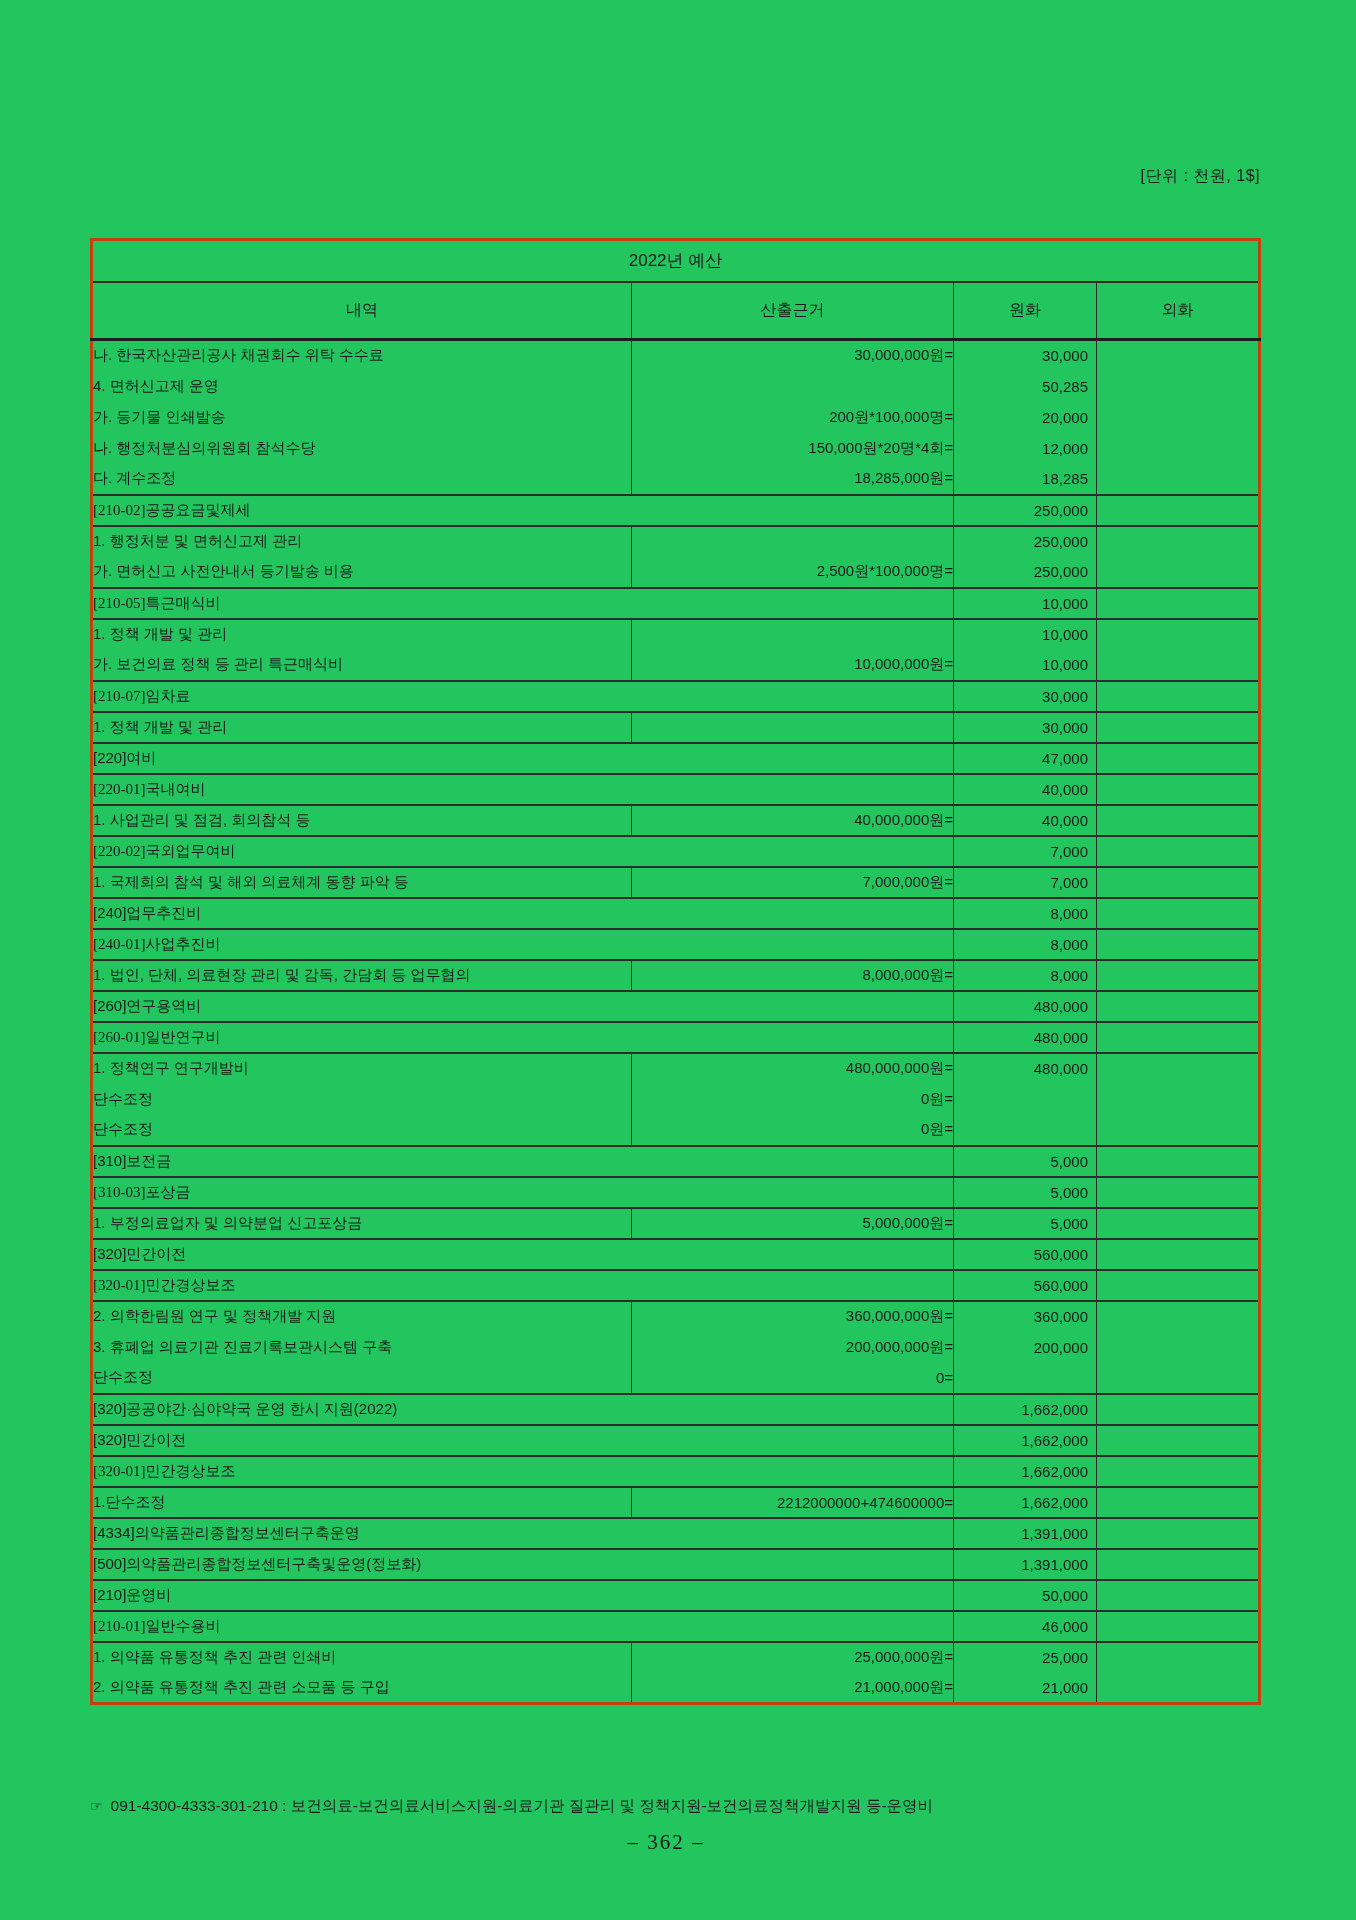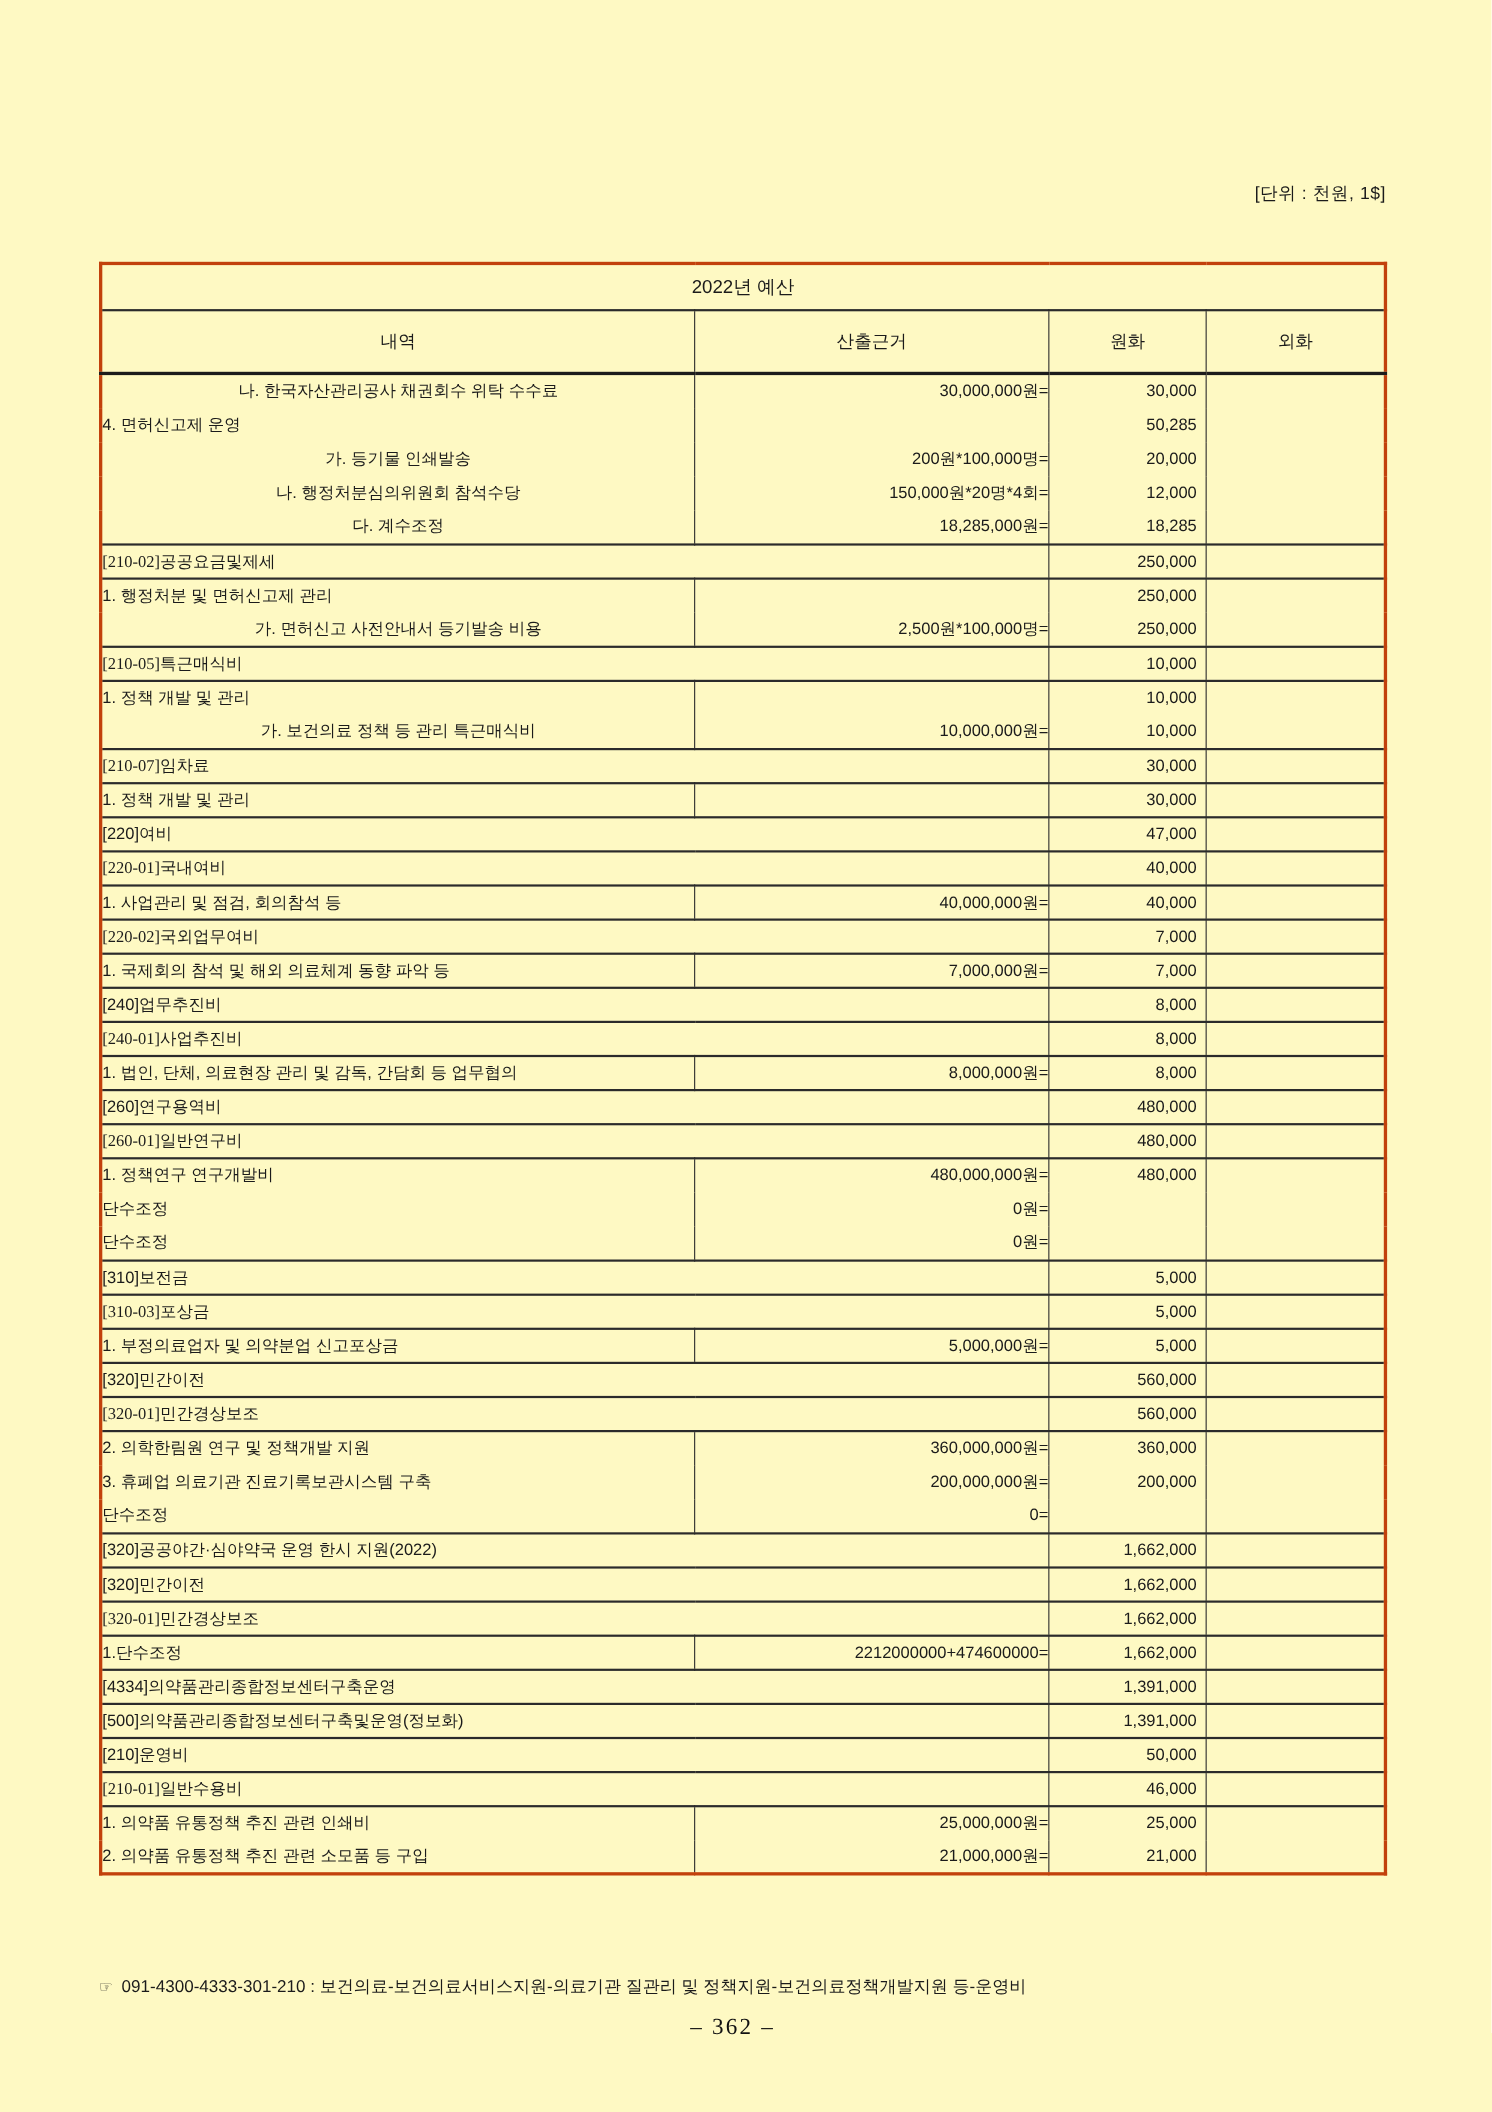--- a/index.html
+++ b/index.html
@@ -1,20 +1,20 @@
 <!DOCTYPE html>
 <html><head>
 <meta charset="utf-8">
 <style>
   * { margin:0; padding:0; box-sizing:border-box; }
   html,body { background:#ffffff; }
   .page {
     position:relative;
     width:1356px; height:1920px;
-    background:#fef9c3;
+    background:#22c55e;
     font-family:"Liberation Sans","DejaVu Sans",sans-serif;
     color:#1b1b1b;
     overflow:hidden;
   }
   .unit-label {
     position:absolute;
     top:166px; right:96px;
     font-size:16px;
     letter-spacing:0.5px;
     color:#1b1b1b;
@@ -63,21 +63,21 @@
     text-align:right;
     padding-right:8px;
   }
   td.fx-cell { text-align:right; padding-right:8px; }
   
   .ind1 { padding-left:38px; }
   .ind2 { padding-left:48px; }
   .ind3 { padding-left:58px; }
   .ind4 { padding-left:70px;font-family:Liberation Serif, serif; }
   .ind5 { padding-left:80px; }
-  .ind6 { padding-left:93px;text-align:center; }
+  .ind6 { padding-left:93px; }
   .footnote {
     position:absolute;
     left:90px; top:1796px;
     width:1180px;
     font-size:15.5px;
     color:#1b1b1b;
     white-space:nowrap;
   }
   .footnote .hand { margin-right:8px; font-size:14px; }
   .page-number {

